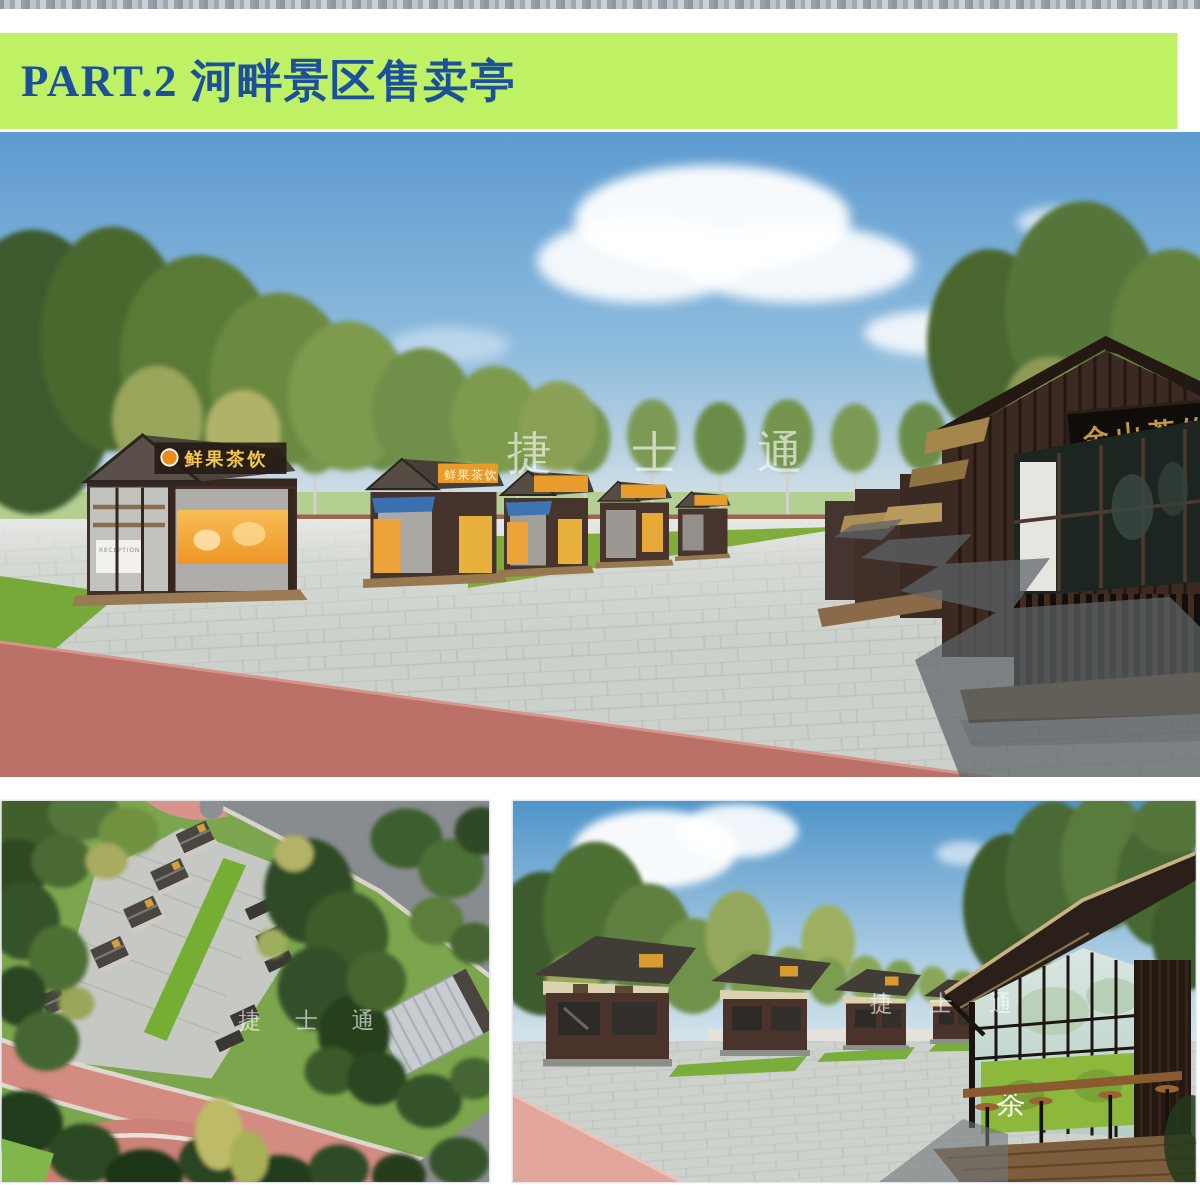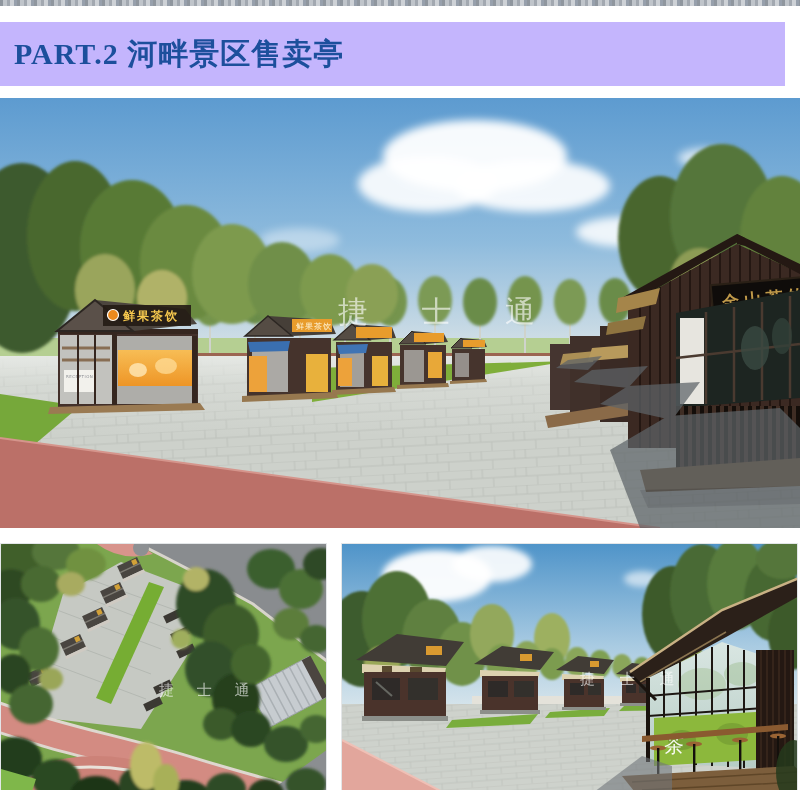--- a/index.html
+++ b/index.html
@@ -1,25 +1,25 @@
 <!DOCTYPE html>
 <html><head>
 <meta charset="utf-8">
 <style>
   html,body{margin:0;padding:0;background:#ffffff;}
   body{width:800px;font-family:"Liberation Sans",sans-serif;}
   .page{width:800px;}
   .top-strip{height:6px;width:800px;
     background:repeating-linear-gradient(90deg,#8f969e 0 3px,#bfc4ca 3px 7px,#a2a8b0 7px 10px,#cdd1d6 10px 14px,#97a0ac 14px 17px);}
   .gap-sm{height:16px;background:#fff;}
-  .title-band{height:64px;width:785px;background:#c4b5fd;display:flex;align-items:center;}
+  .title-band{height:64px;width:785px;background:#bef264;display:flex;align-items:center;}
   .title-band h1{margin:0 0 0 14px;font-family:"Liberation Serif",serif;font-weight:bold;
     font-size:30px;letter-spacing:1px;color:#1c4f9c;}
   figure{margin:0;padding:0;}
-  .main-render{margin-top:12px;width:800px;height:430px;overflow:hidden;}
+  .main-render{margin-top:2px;width:800px;height:430px;overflow:hidden;}
   .bottom-row{margin-top:15px;display:flex;gap:14px;width:800px;}
   .aerial-render{width:327px;height:256px;overflow:hidden;border:1px solid #e3e6e8;box-sizing:border-box;}
   .secondary-render{width:457px;height:256px;overflow:hidden;border:1px solid #e3e6e8;box-sizing:border-box;}
   svg{display:block;}
   svg text{font-family:"DejaVu Sans","Liberation Sans",sans-serif;}
   .wm{fill:#ffffff;opacity:.62;}
 </style>
 </head>
 <body>
 

